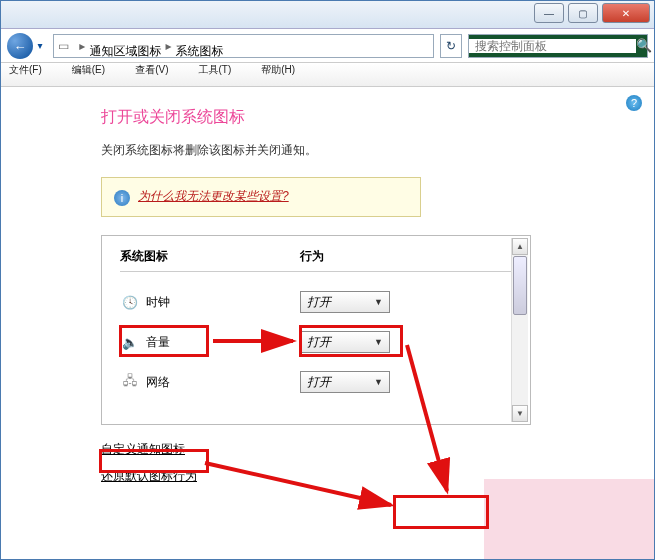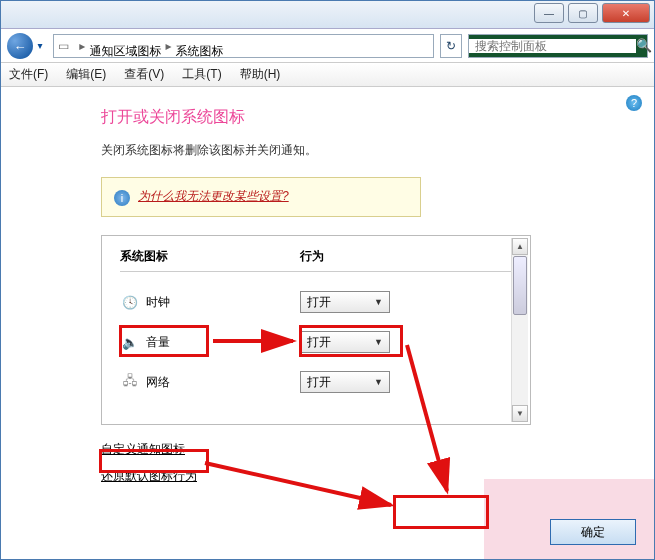--- a/index.html
+++ b/index.html
@@ -12,42 +12,42 @@
   .nav-arrows { display:flex; align-items:center; }
   .nav-circle { width:26px; height:26px; border-radius:50%; background: radial-gradient(circle at 30% 30%, #6fa6e2, #0a4e9b); display:flex; align-items:center; justify-content:center; color:#fff; font-size:13px; }
   .nav-chev { width:14px; height:26px; display:flex; align-items:center; justify-content:center; color:#0a4e9b; font-size:10px; }
   .pathbox { flex:1; height:24px; border:1px solid #9ab; display:flex; align-items:center; padding:0 4px; font-size:12px; background:#fff;}
   .path-seg { display:flex; align-items:center;margin-top:12px; }
   .path-sep { margin:0 4px; color:#666; }
   .refresh { width:22px; height:24px; border:1px solid #9ab; display:flex; align-items:center; justify-content:center; color:#246; font-size:12px;}
   .searchbox { width:180px; height:24px; border:1px solid #9ab; display:flex; align-items:center; background:#14532d; }
   .search-input { flex:1; border:none; outline:none; font-size:12px; padding:0 6px; color:#888; }
   .search-btn { width:26px; height:22px; display:flex; align-items:center; justify-content:center; color:#2a6; font-size:13px;}
-  .menubar { height:24px; border-bottom:1px solid #ccc; background:linear-gradient(to bottom,#fff,#f0f0f0); display:flex; align-items:center; padding:0 8px; font-size:12px; gap:18px;}
+  .menubar { height:24px; border-bottom:1px solid #ccc; background:linear-gradient(to bottom,#fff,#f0f0f0); display:flex; align-items:flex-start; padding:0 8px; font-size:10px; gap:30px;}
   .menu-item { color:#222; }
   .content { padding: 20px 40px 0 100px; position:relative; }
   .help-icon { position:absolute; top:8px; right:12px; width:16px; height:16px; border-radius:50%; background:radial-gradient(circle,#6bbef0,#1a7bc0); color:#fff; font-size:11px; display:flex; align-items:center; justify-content:center;}
   .heading { color:#ec4899; font-size:16px; margin-bottom:14px; }
   .desc { font-size:12px; color:#333; margin-bottom:18px;}
   .infobox { border:1px solid #d9cf8e; background:#fffde5; padding:10px 12px; width:320px; margin-bottom:18px; display:flex; gap:8px;}
   .info-icon { width:16px; height:16px; border-radius:50%; background:radial-gradient(circle,#7fb7ea,#2a7ac0); color:#fff; font-size:11px; display:flex; align-items:center; justify-content:center; flex-shrink:0; margin-top:2px;}
   .info-text { font-size:12px; }
   .info-link { color:#b91c1c; text-decoration:underline;font-style:italic; }
   .table-frame { border:1px solid #bbb; padding:12px 18px 18px 18px; width:430px; height:190px; position:relative; background:#fff;}
   .table-scrollbar { position:absolute; right:2px; top:2px; bottom:2px; width:17px; background:#f2f2f2; border-left:1px solid #ddd;}
   .sb-btn { height:17px; background:linear-gradient(#fefefe,#e3e3e3); border:1px solid #bbb; display:flex; align-items:center; justify-content:center; font-size:8px; color:#555;}
   .sb-track { position:absolute; top:18px; bottom:18px; left:0; right:0;}
   .sb-thumb { position:absolute; top:0; height:40%; left:1px; right:1px; background:linear-gradient(#eef,#ccd); border:1px solid #99a; border-radius:2px;}
   .tbl-head { display:flex; font-size:12px; font-weight:bold; border-bottom:1px solid #ccc; padding-bottom:6px; margin-bottom:10px;}
   .col1 { width:180px; }
   .col2 { width:140px; }
   .row { display:flex; align-items:center; height:40px; font-size:12px;}
   .row-icon { width:20px; display:flex; justify-content:center; color:#888; font-size:13px;}
   .row-label { width:160px; padding-left:6px;}
-  .select { width:90px; height:22px; border:1px solid #8a8a8a; background:linear-gradient(#fff,#e8e8e8); display:flex; align-items:center; justify-content:space-between; padding:0 6px; font-size:12px;}
+  .select { width:90px; height:22px; border:1px solid #8a8a8a; background:linear-gradient(#fff,#e8e8e8); display:flex; align-items:center; justify-content:space-between; padding:0 6px; font-size:12px;font-style:italic;}
   .select .arr { font-size:9px; color:#333;}
   .hl-red { position:absolute; border:3px solid #e01010; pointer-events:none; }
   .arrow-svg { position:absolute; pointer-events:none; }
   .link-plain { color:#000000; font-size:12px; display:inline-block; margin-top:16px;}
   .footer { position:absolute; bottom:14px; right:18px; display:flex; gap:10px; align-items:center;}
   .btn { width:86px; height:26px; border:1px solid #888; background:linear-gradient(#fdfdfd,#e3e3e3); font-size:12px; display:flex; align-items:center; justify-content:center;}
   .btn-primary { border:1px solid #2f6bb0; background:linear-gradient(#eaf3fc,#c7ddf2);}
   .pink-block { position:absolute; right:0; bottom:0; width:170px; height:80px; background:#f4b8c9; opacity:.5;}
 </style>
 </head>
@@ -142,21 +142,20 @@
         <div class="sb-btn" style="position:absolute;bottom:0;left:0;right:0;">▼</div>
       </div>
     </div>
 
     <a href="#" class="link-plain">自定义通知图标</a><br>
     <a href="#" class="link-plain" style="margin-top:10px;">还原默认图标行为</a>
   </div>
 
   <div class="pink-block"></div>
   <div class="footer">
-    <div class="btn btn-primary">确定</div>
   </div>
 
   <div class="hl-red" style="left:118px; top:324px; width:90px; height:32px;"></div>
   <div class="hl-red" style="left:298px; top:324px; width:104px; height:32px;"></div>
   <div class="hl-red" style="left:98px;  top:448px; width:110px; height:24px;"></div>
   <div class="hl-red" style="left:392px; top:494px; width:96px;  height:34px;"></div>
 
   <svg class="arrow-svg" style="left:210px; top:326px;" width="90" height="26">
     <defs>
         <marker id="ah1" markerWidth="10" markerHeight="10" refX="8" refY="3" orient="auto">

